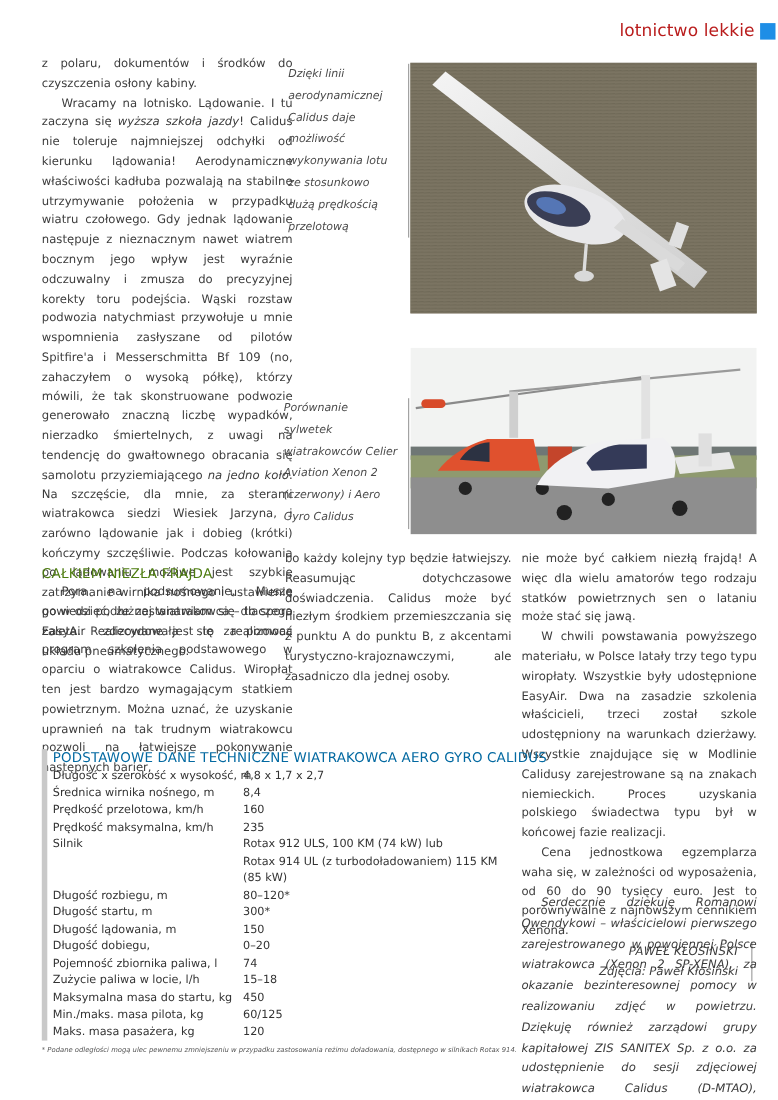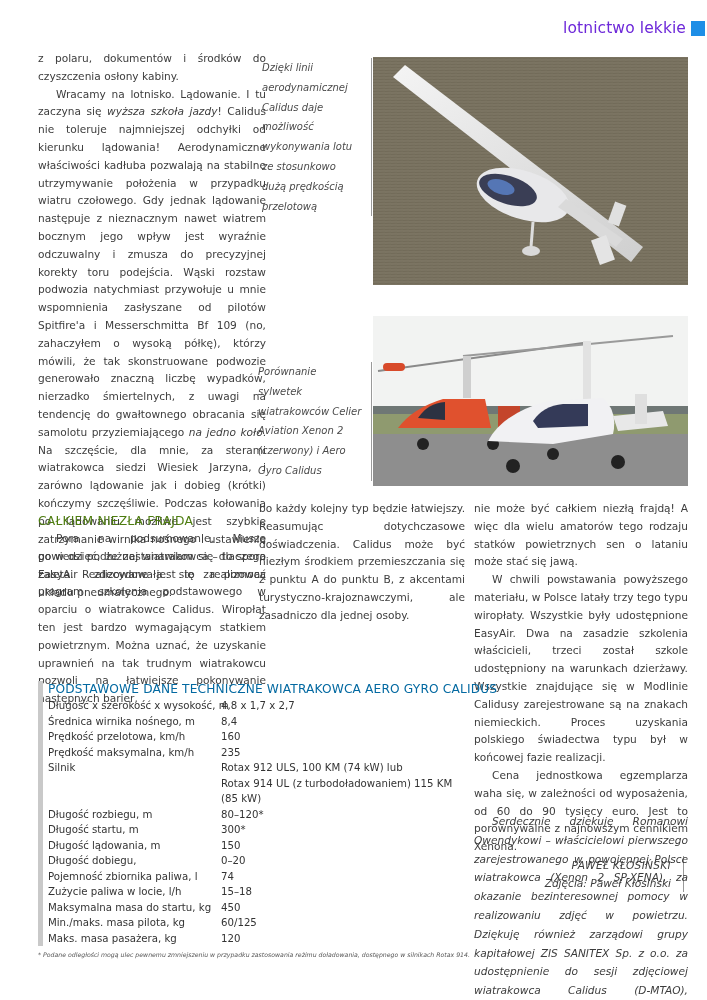--- a/index.html
+++ b/index.html
@@ -4,21 +4,21 @@
   <style>
     * { margin: 0; padding: 0; box-sizing: border-box; }
     html, body { width: 707px; height: 1000px; background: #ffffff; overflow: hidden; }
     body { position: relative; font-family: "DejaVu Sans", sans-serif; color: #3a3a3a; }
 
     .section-header {
       position: absolute; top: 17px; right: 2px; height: 22px;
       display: flex; align-items: center;
     }
     .section-title {
-      font-family: "DejaVu Sans", sans-serif; font-size: 15.5px; color: #6d28d9;
+      font-family: "DejaVu Sans", sans-serif; font-size: 15.5px; color: #b91c1c;
       letter-spacing: 0.1px; margin-right: 5px;
     }
     .section-block { width: 14px; height: 15px; background: #1e8ee6; }
 
     .col { position: absolute; font-size: 10.6px; line-height: 17.8px; text-align: justify; color: #3c3c3c; }
     .col p { text-indent: 0; }
     .col p.ind { text-indent: 18px; }
     .col em { font-style: italic; }
 
     #col1 { left: 38px; top: 50px; width: 228px; }

